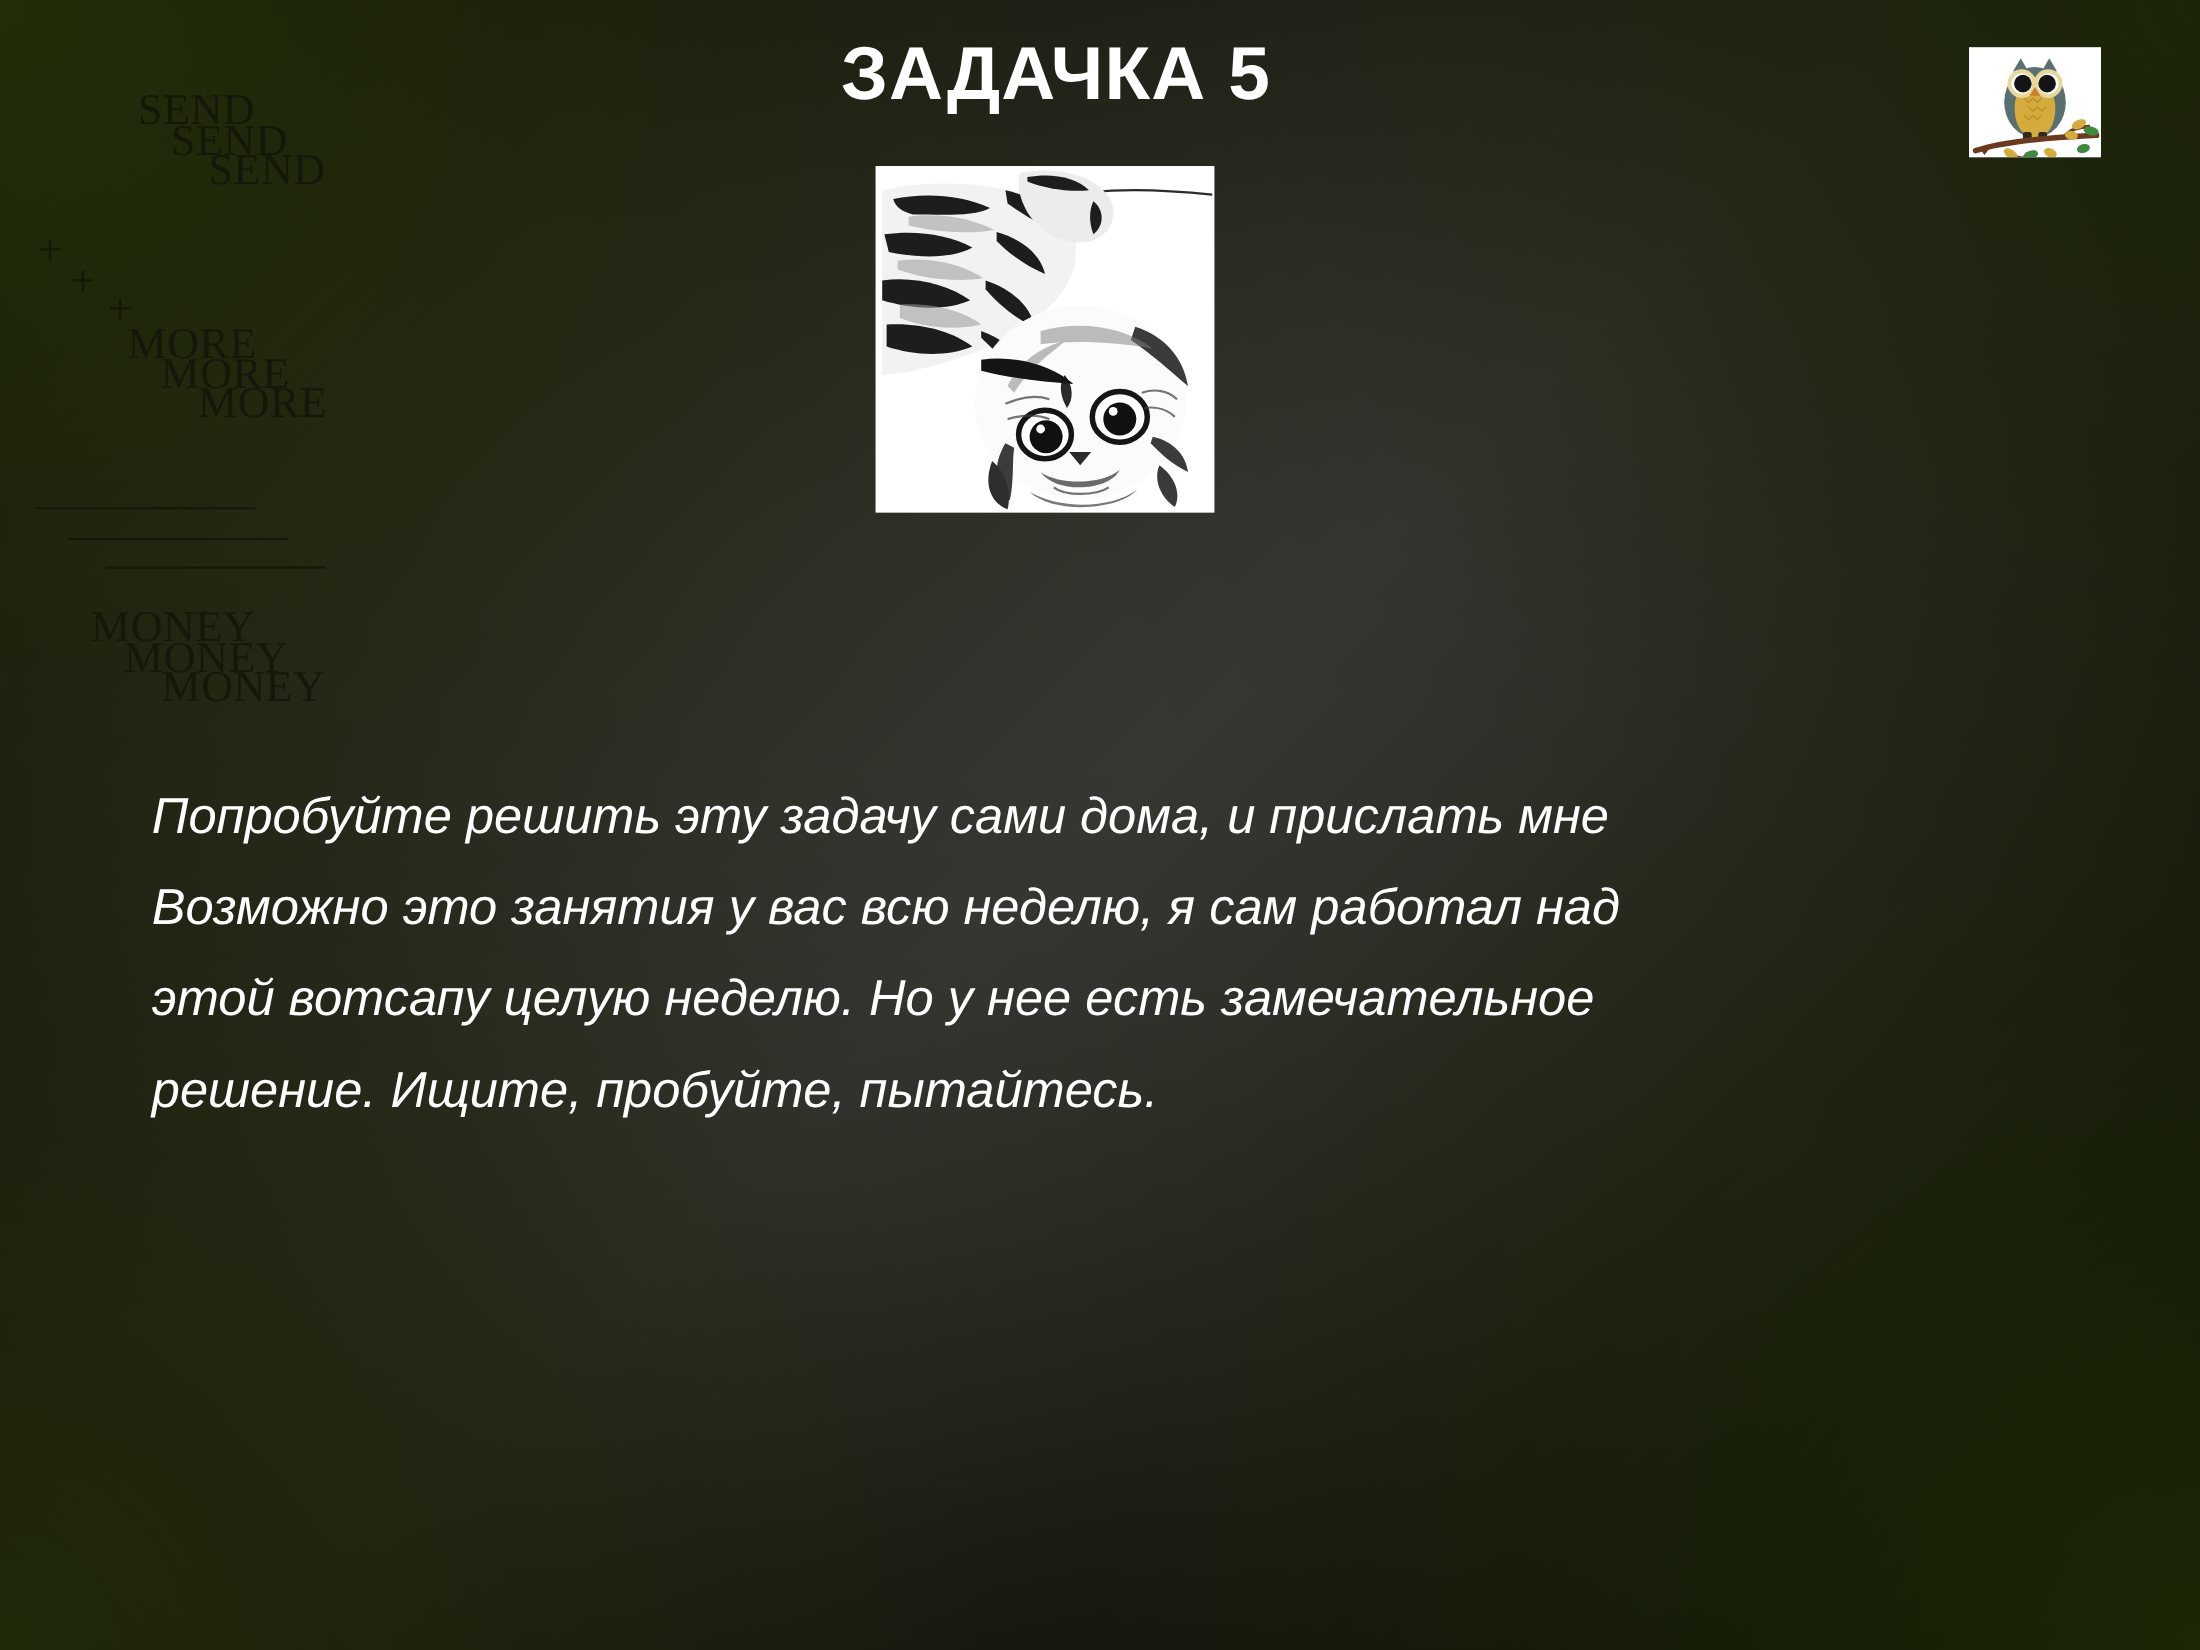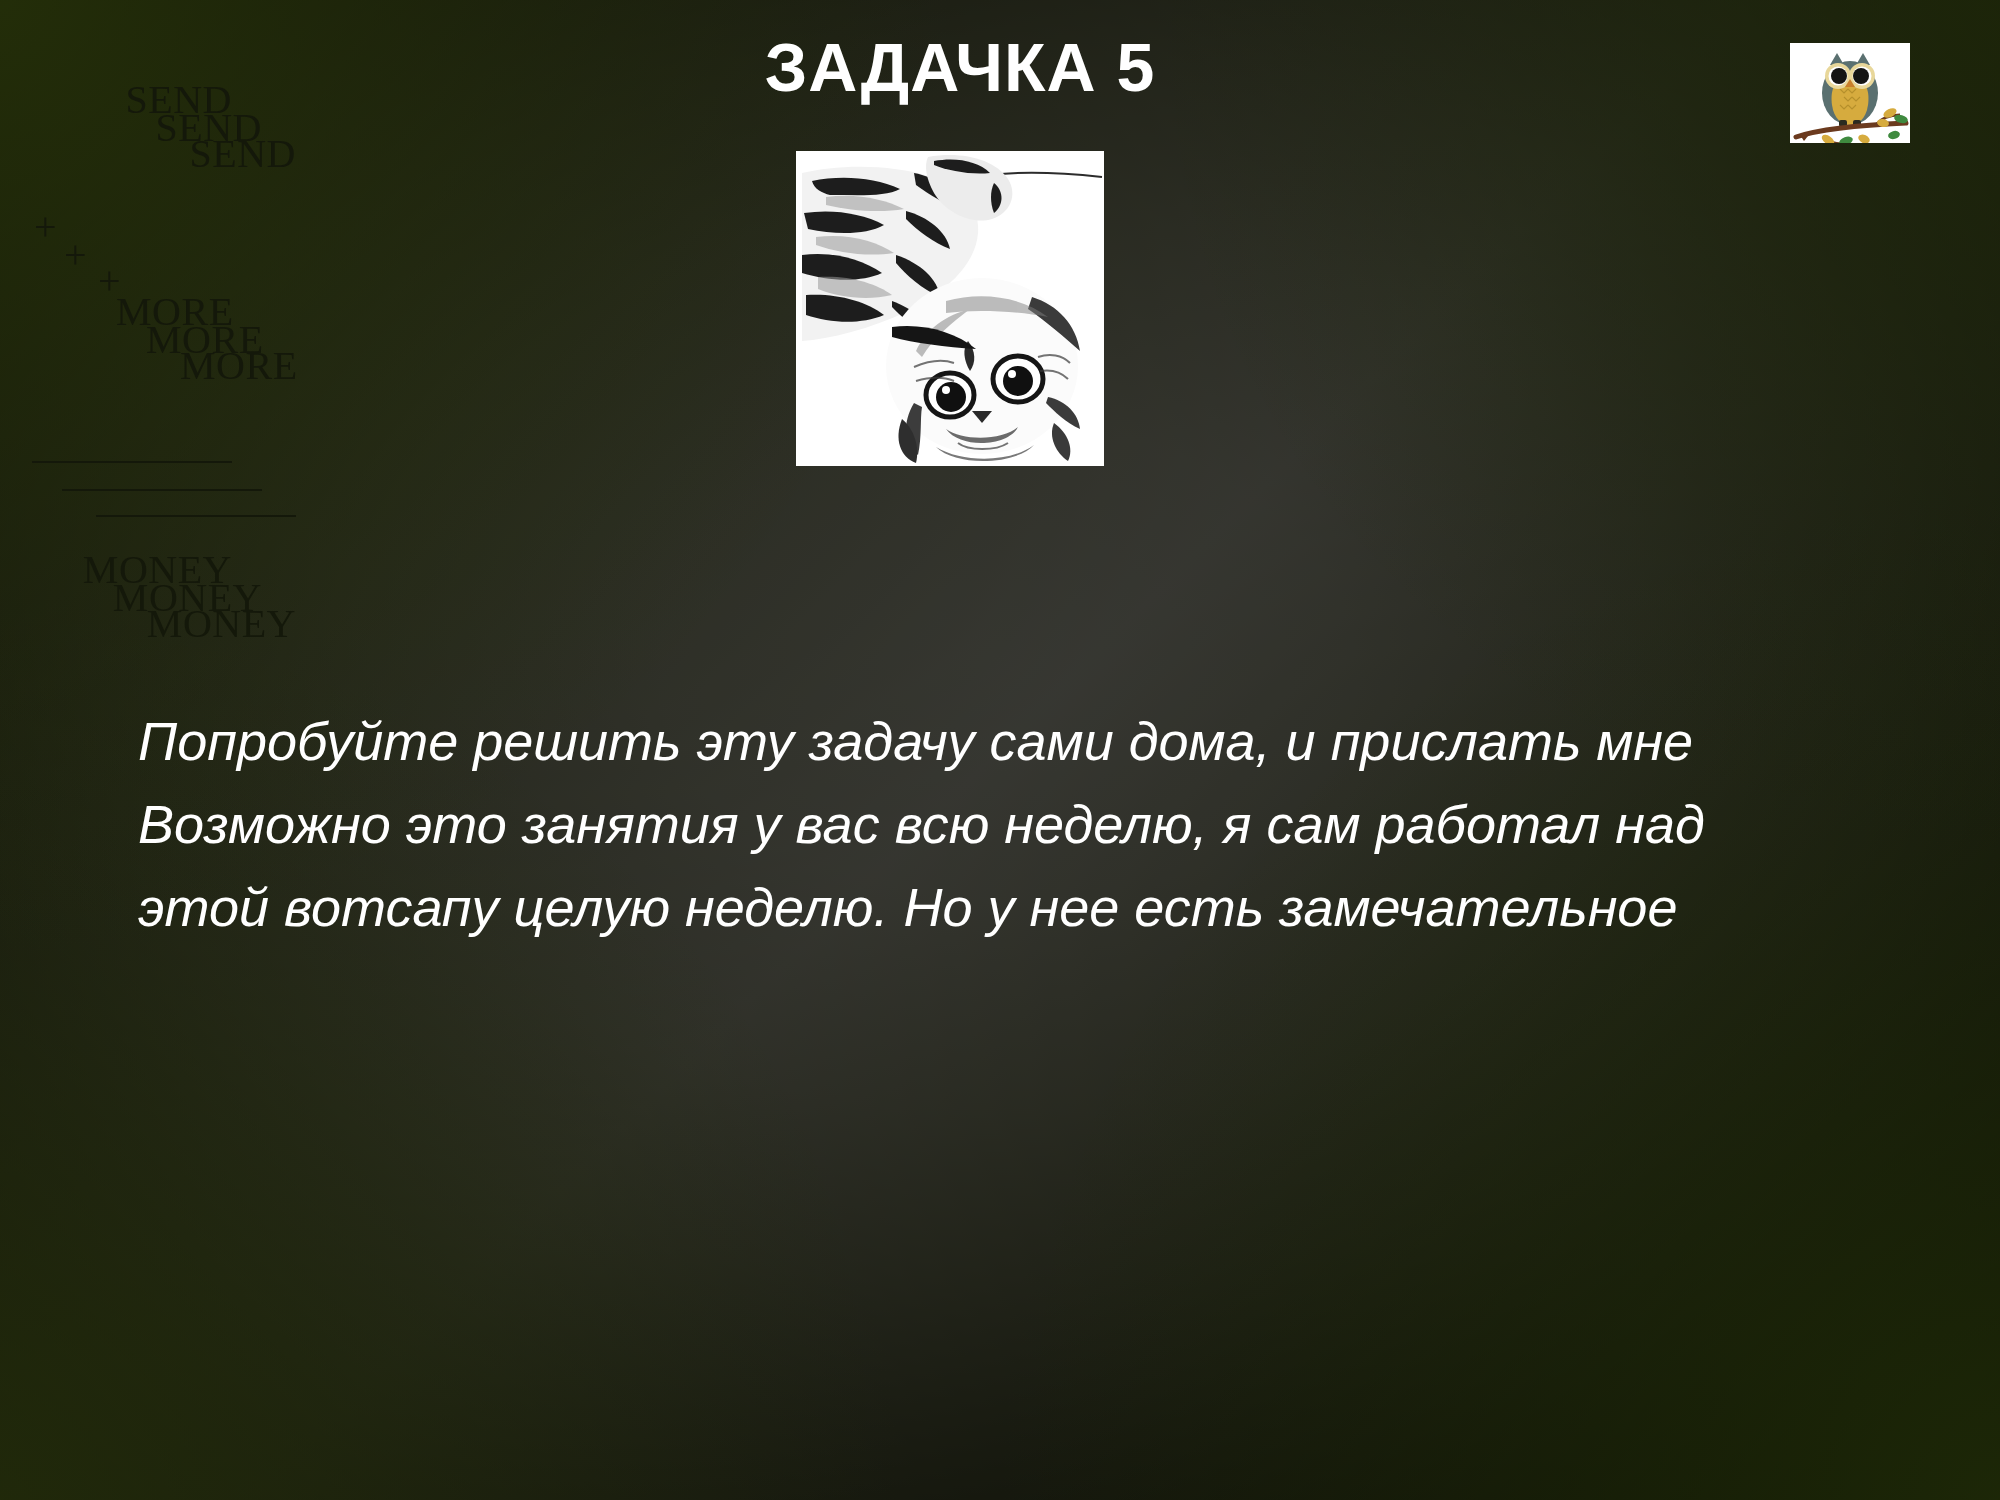--- a/index.html
+++ b/index.html
@@ -123,21 +123,21 @@
   }
   .cat-frame svg { display: block; }
 
   
   .body-text {
     position: absolute;
     left: 138px;
     top: 700px;
     width: 1742px;
     color: #ffffff;
-    font-size: 54px;
+    font-size: 46px;
     line-height: 83px;
     font-style: italic;
     font-stretch: condensed;
     z-index: 4;
   }
   .body-text .ln { display: block; white-space: nowrap; }
 </style>
 </head>
 <body>
 
@@ -297,15 +297,16 @@
       <path d="M140 296 C166 312 214 312 238 294 C220 314 160 316 140 296 Z" fill="#1f1f1f" opacity="0.6"></path>
 
       <path d="M96 176 C126 172 158 180 180 198 C150 196 118 192 96 186 Z" fill="#151515"></path>
     </svg>
   </div>
 
   <div class="body-text">
     <span class="ln">Попробуйте решить эту задачу сами дома, и прислать мне</span>
     <span class="ln">Возможно это занятия у вас всю неделю, я сам работал над</span>
     <span class="ln">этой вотсапу целую неделю. Но у нее есть замечательное</span>
+    <span class="ln">решение. Ищите, пробуйте, пытайтесь.</span>
   </div>
 
 </div>
 
 </body></html>

